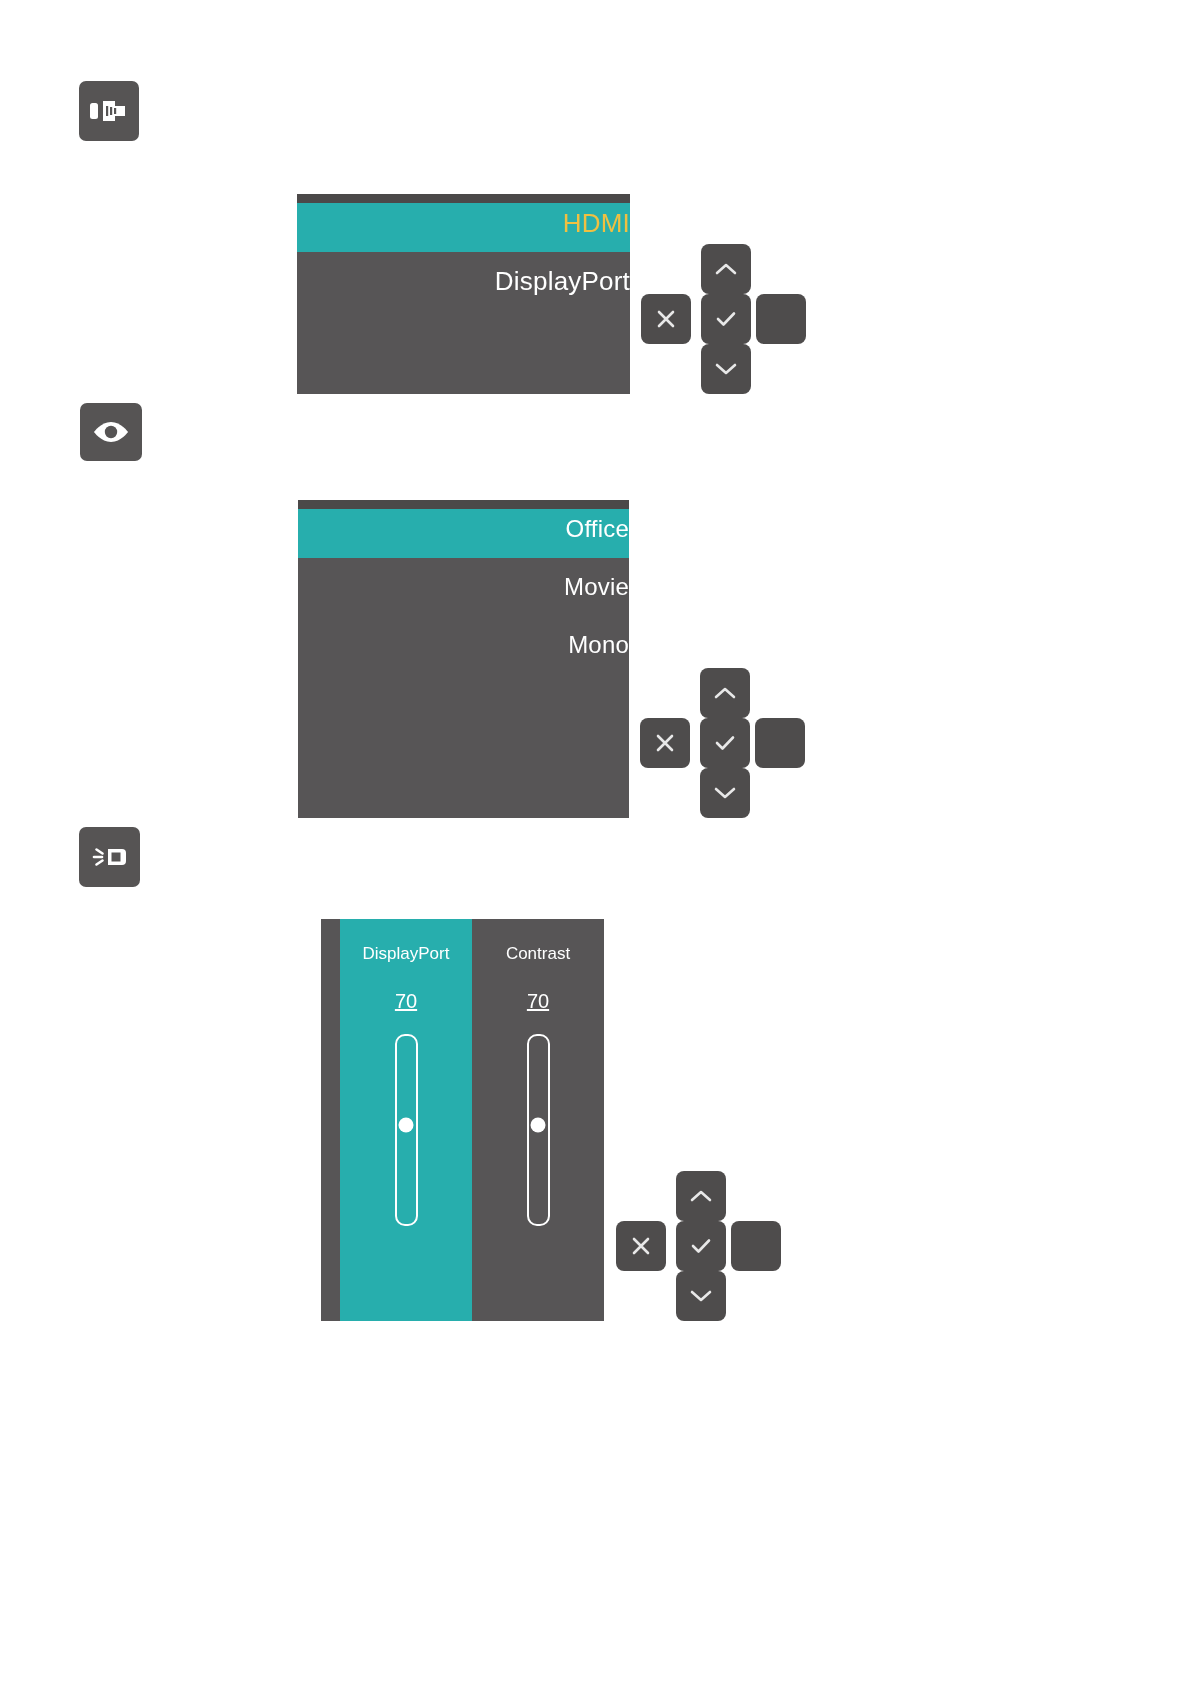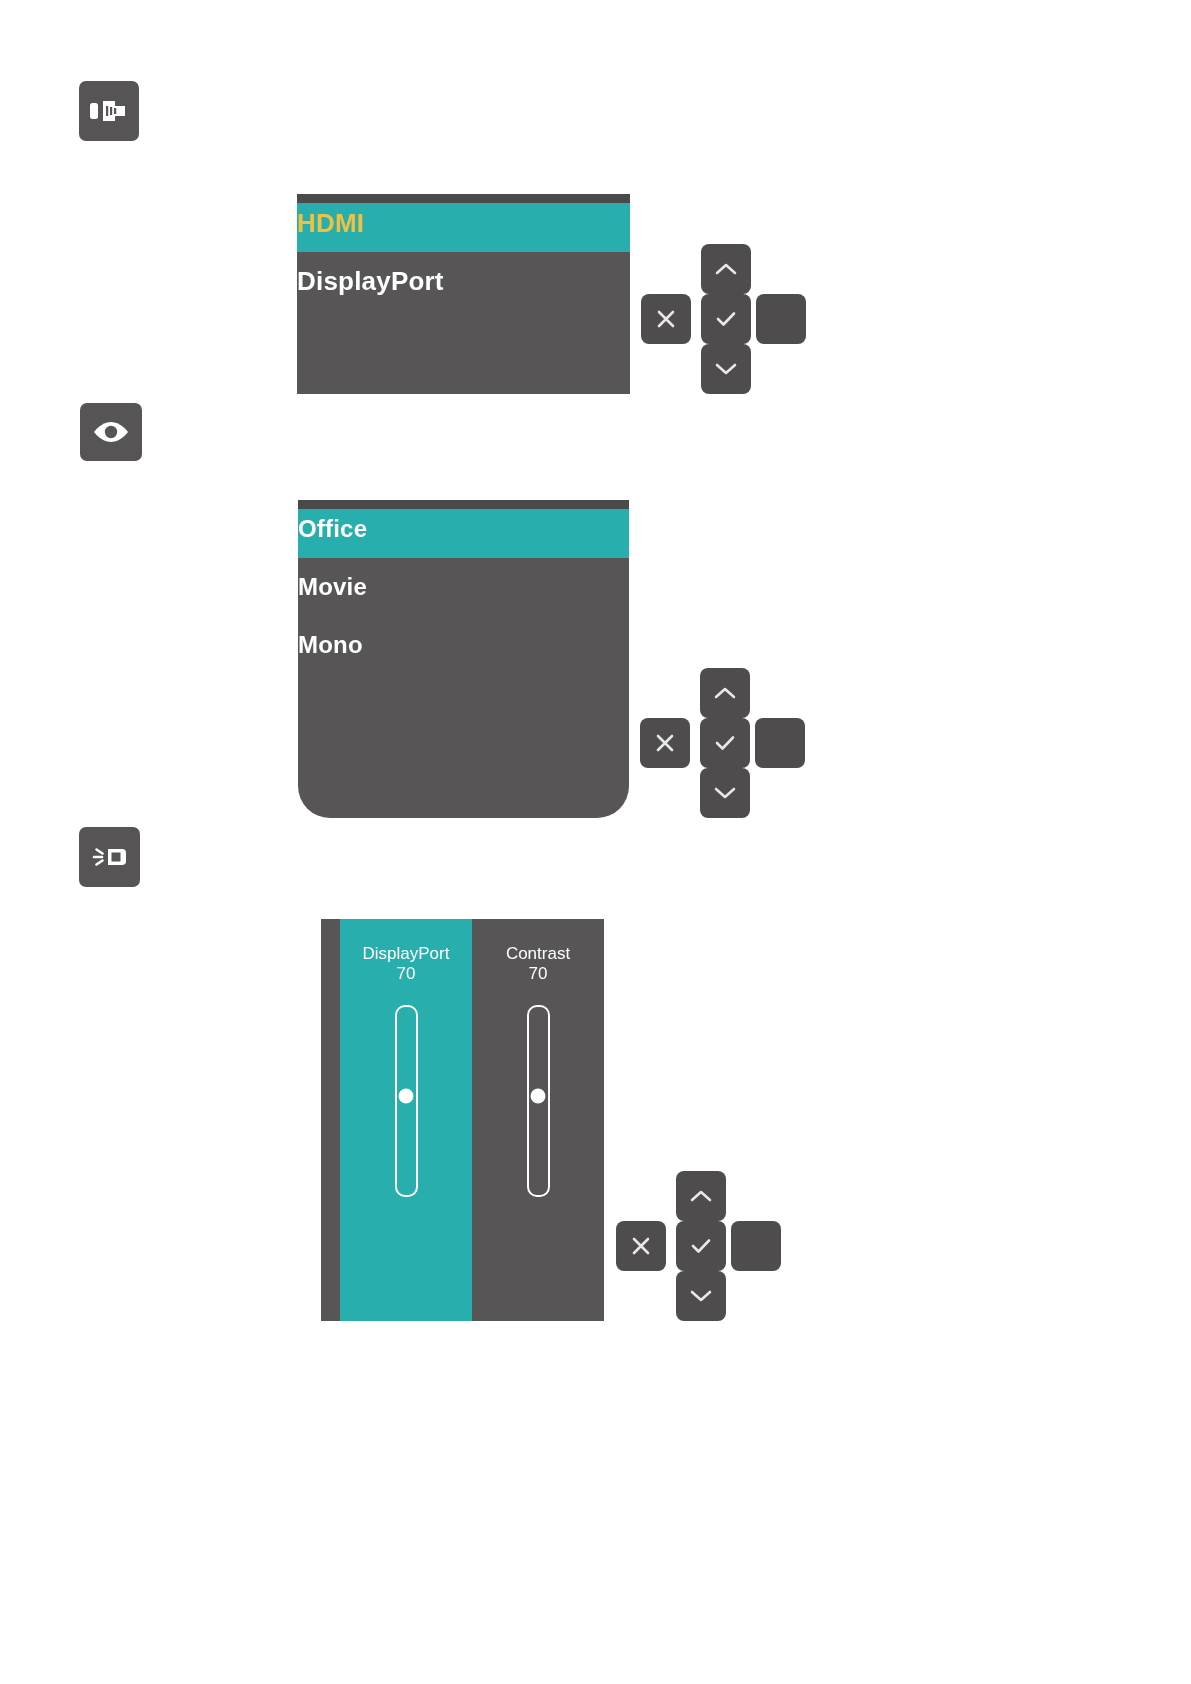--- a/index.html
+++ b/index.html
@@ -38,38 +38,38 @@
   }
   .osd-topbar {
     position: absolute;
     left: 0; right: 0; top: 0;
     height: 9px;
     background: #4b4949;
   }
   .osd-row {
     display: flex;
     align-items: center;
-    justify-content: flex-start;
+    justify-content: flex-end;
     color: #ffffff;
-    font-weight: 700;
+    font-weight: 400;
     letter-spacing: .2px;
   }
   .osd-row.selected { background: #27aead; }
 
   
   #panel-source {
     left: 297px; top: 194px; width: 333px; height: 200px;
   }
   #panel-source .osd-row { height: 58px; font-size: 26px; }
   #panel-source .osd-row:first-of-type { margin-top: 9px; }
   #panel-source .osd-row.selected { color: #f0c041; }
 
   
   #panel-mode {
-    left: 298px; top: 500px; width: 331px; height: 318px; border-radius: 32px;
+    left: 298px; top: 500px; width: 331px; height: 318px;
   }
   #panel-mode .osd-row { height: 58px; font-size: 24px; }
   #panel-mode .osd-row:first-of-type { margin-top: 9px; }
 
   
   #panel-bc {
     left: 321px; top: 919px; width: 283px; height: 402px;
     display: flex;
   }
   #panel-bc .gutter { width: 19px; background: #575556; flex: 0 0 19px; }
@@ -82,21 +82,23 @@
     position: relative;
   }
   .bc-col.active { background: #27aead; }
   .bc-label {
     color: #ffffff;
     font-size: 17px;
     margin-top: 25px;
   }
   .bc-value {
     color: #ffffff;
-    font-size: 17px;
+    font-size: 20px;
+    margin-top: 26px;
+    text-decoration: underline;
   }
   .bc-slider {
     margin-top: 21px;
     width: 19px;
     height: 188px;
     border: 2px solid #ffffff;
     border-radius: 10px;
     position: relative;
   }
   .bc-thumb {

